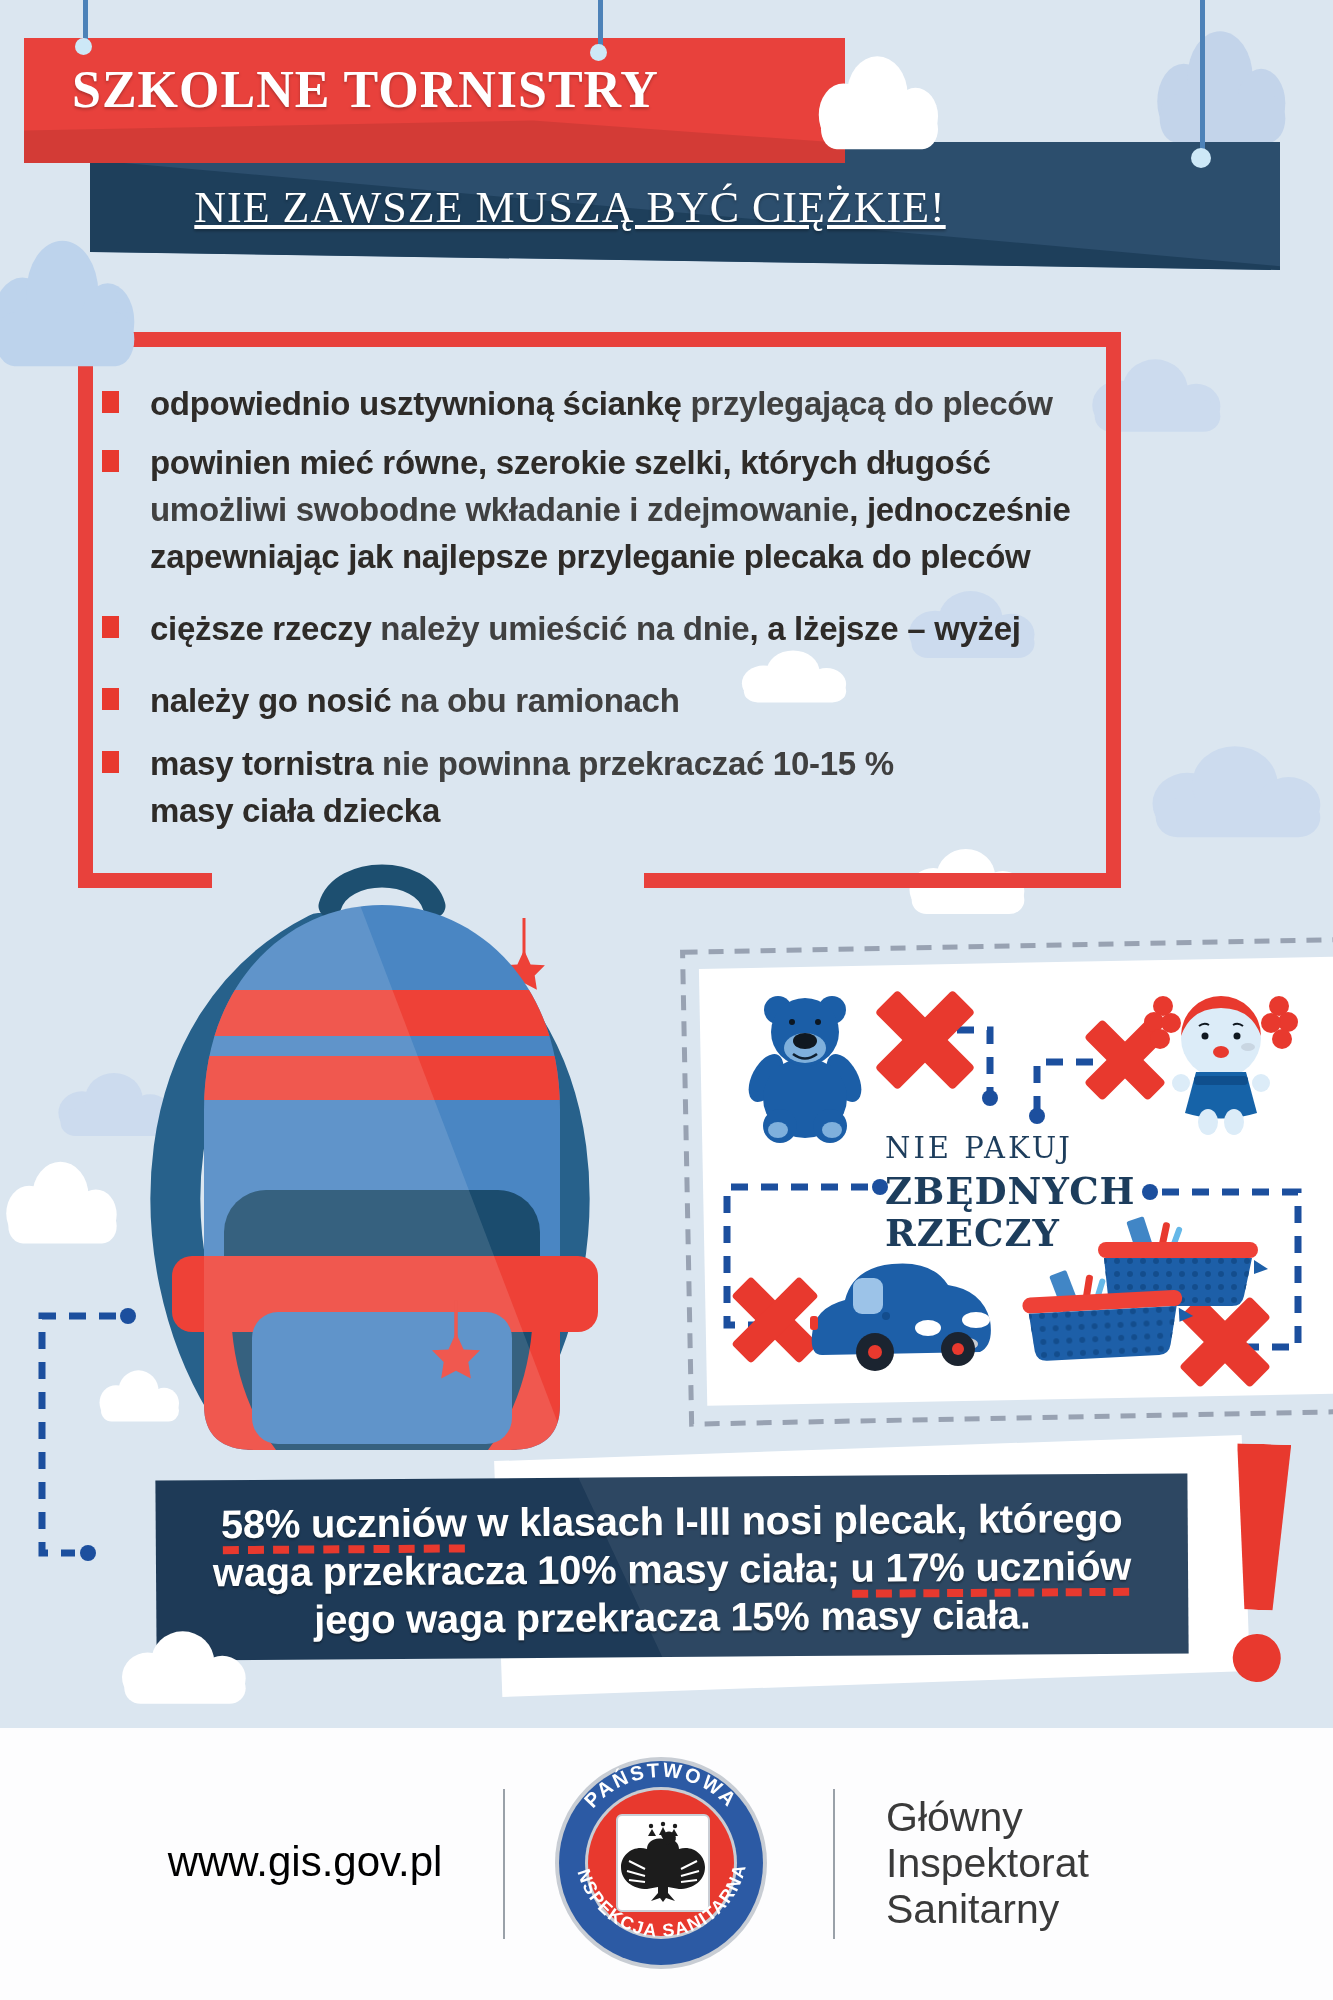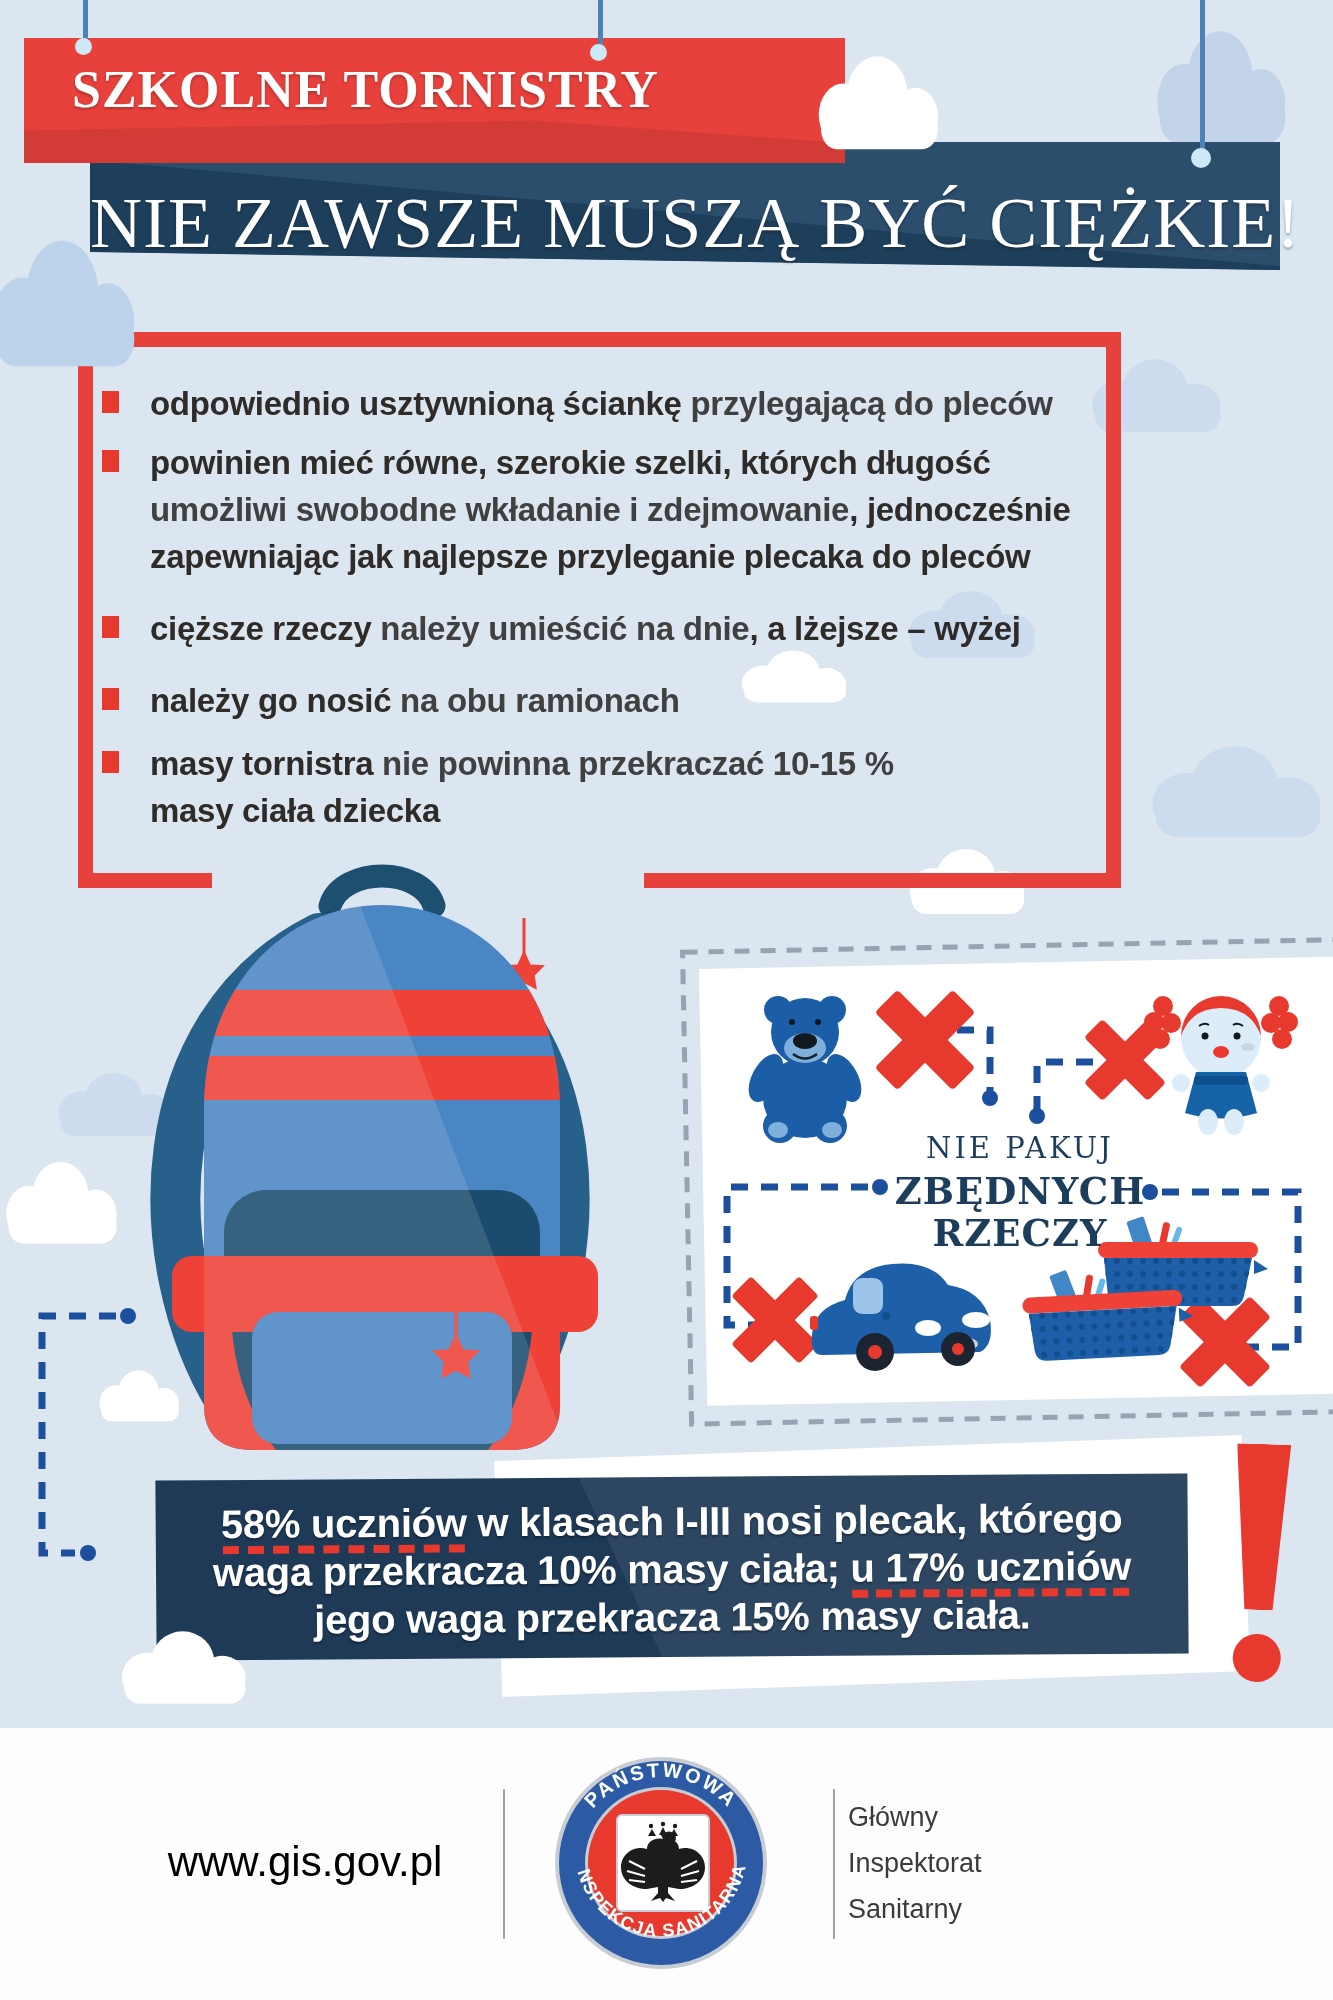--- a/index.html
+++ b/index.html
@@ -11,35 +11,35 @@
     clip-path:polygon(0 0,100% 0,100% 100%,0 86%);}
   .navy-banner::after{content:"";position:absolute;inset:0;background:#1e3f5b;
     clip-path:polygon(0 14%,100% 97%,100% 100%,0 86%);}
   .red-banner{left:24px;top:38px;width:821px;height:125px;background:#e8413c;}
   .red-banner::after{content:"";position:absolute;inset:0;background:rgba(0,0,0,.09);
     clip-path:polygon(0 74%,62% 66%,100% 84%,100% 100%,0 100%);}
   .title1{left:72px;top:60px;width:780px;color:#fff;font-family:"Liberation Serif",serif;
     font-weight:700;font-size:52px;letter-spacing:1px;white-space:nowrap;
     text-shadow:0 2px 3px rgba(0,0,0,.25);}
   .title2{left:90px;top:182px;width:960px;text-align:center;color:#fff;
-    font-family:"Liberation Serif",serif;font-weight:400;font-size:72px;letter-spacing:1px;
-    white-space:nowrap;text-shadow:0 2px 3px rgba(0,0,0,.3);}
+    font-family:"Liberation Serif",serif;font-weight:400;font-size:44px;letter-spacing:1px;
+    white-space:nowrap;text-shadow:0 2px 3px rgba(0,0,0,.3);text-decoration:underline;}
   .string{width:5px;background:#4d82b8;}
   .string-dot{width:17px;height:17px;border-radius:50%;background:#cde8f7;}
   
   .frame{left:78px;top:332px;width:1043px;height:556px;border:15px solid #e8413c;box-sizing:border-box;}
   .frame-gap{left:212px;top:870px;width:432px;height:21px;background:#dbe6f0;}
   .bullets{left:100px;top:380px;width:980px;font-weight:700;font-size:33px;line-height:47px;
     color:#2e2b28;letter-spacing:-0.3px;}
   .bullet{position:relative;padding-left:50px;margin-bottom:12px;}
   .bullet.mb{margin-bottom:16px;margin-top:25px;}
   .bullet::before{content:"";position:absolute;left:2px;top:11px;width:17px;height:22px;background:#e8392e;}
   .rd{color:#404040;}
   
-  .panel-title{left:885px;top:1126px;width:270px;text-align:center;color:#1d3d5c;
+  .panel-title{left:885px;top:1126px;width:270px;text-align:left;color:#1d3d5c;
     font-family:"DejaVu Serif",serif;}
   .pt1{font-size:29px;letter-spacing:3px;line-height:44px;font-weight:400;}
   .pt2{font-size:37px;letter-spacing:1px;line-height:42px;font-weight:700;}
   
   .stat-backing{left:498px;top:1448px;width:748px;height:236px;background:#fff;transform:rotate(-2deg);}
   .stat-box{left:156px;top:1477px;width:1032px;height:180px;background:#1e3a57;transform:rotate(-0.4deg);}
   .stat-box::after{content:"";position:absolute;inset:0;background:rgba(255,255,255,.07);
     clip-path:polygon(41% 0,100% 0,100% 100%,49% 100%);}
   .stat-text{position:absolute;inset:0;padding-top:20px;color:#fff;font-weight:700;font-size:40px;
     line-height:48px;text-align:center;letter-spacing:-0.3px;z-index:2;
@@ -47,21 +47,21 @@
   .u{position:relative;}
   .u::after{content:"";position:absolute;left:2px;right:2px;bottom:-8px;border-bottom:8px dashed #e8392e;}
   .excl{left:1231px;top:1444px;width:58px;height:242px;transform:rotate(2deg);}
   .excl-bar{position:absolute;left:2px;top:0;width:54px;height:166px;background:#e8392e;
     clip-path:polygon(0 0,100% 0,76% 100%,24% 100%);}
   .excl-dot{position:absolute;left:5px;top:190px;width:48px;height:48px;border-radius:50%;background:#e8392e;}
   
   .footer{left:0;top:1728px;width:1333px;height:272px;background:#fdfdfe;}
   .url{left:120px;top:1838px;width:370px;text-align:center;color:#000000;font-size:42px;}
   .fdiv{width:2px;height:150px;background:#9aa1a9;top:1789px;}
-  .org{left:848px;top:1794px;color:#3a3a3a;font-size:27px;line-height:46px;}
+  .org{left:886px;top:1794px;color:#3a3a3a;font-size:41px;line-height:46px;}
   .cloud svg{display:block;width:100%;height:100%;}
 </style>
 </head>
 <body>
 
 <div class="page">
 
   <div class="cloud abs" style="left:1150px;top:26px;width:145px;height:120px">
     <svg viewBox="0 0 120 70" preserveAspectRatio="none">
         <g fill="#c3d4ea">

